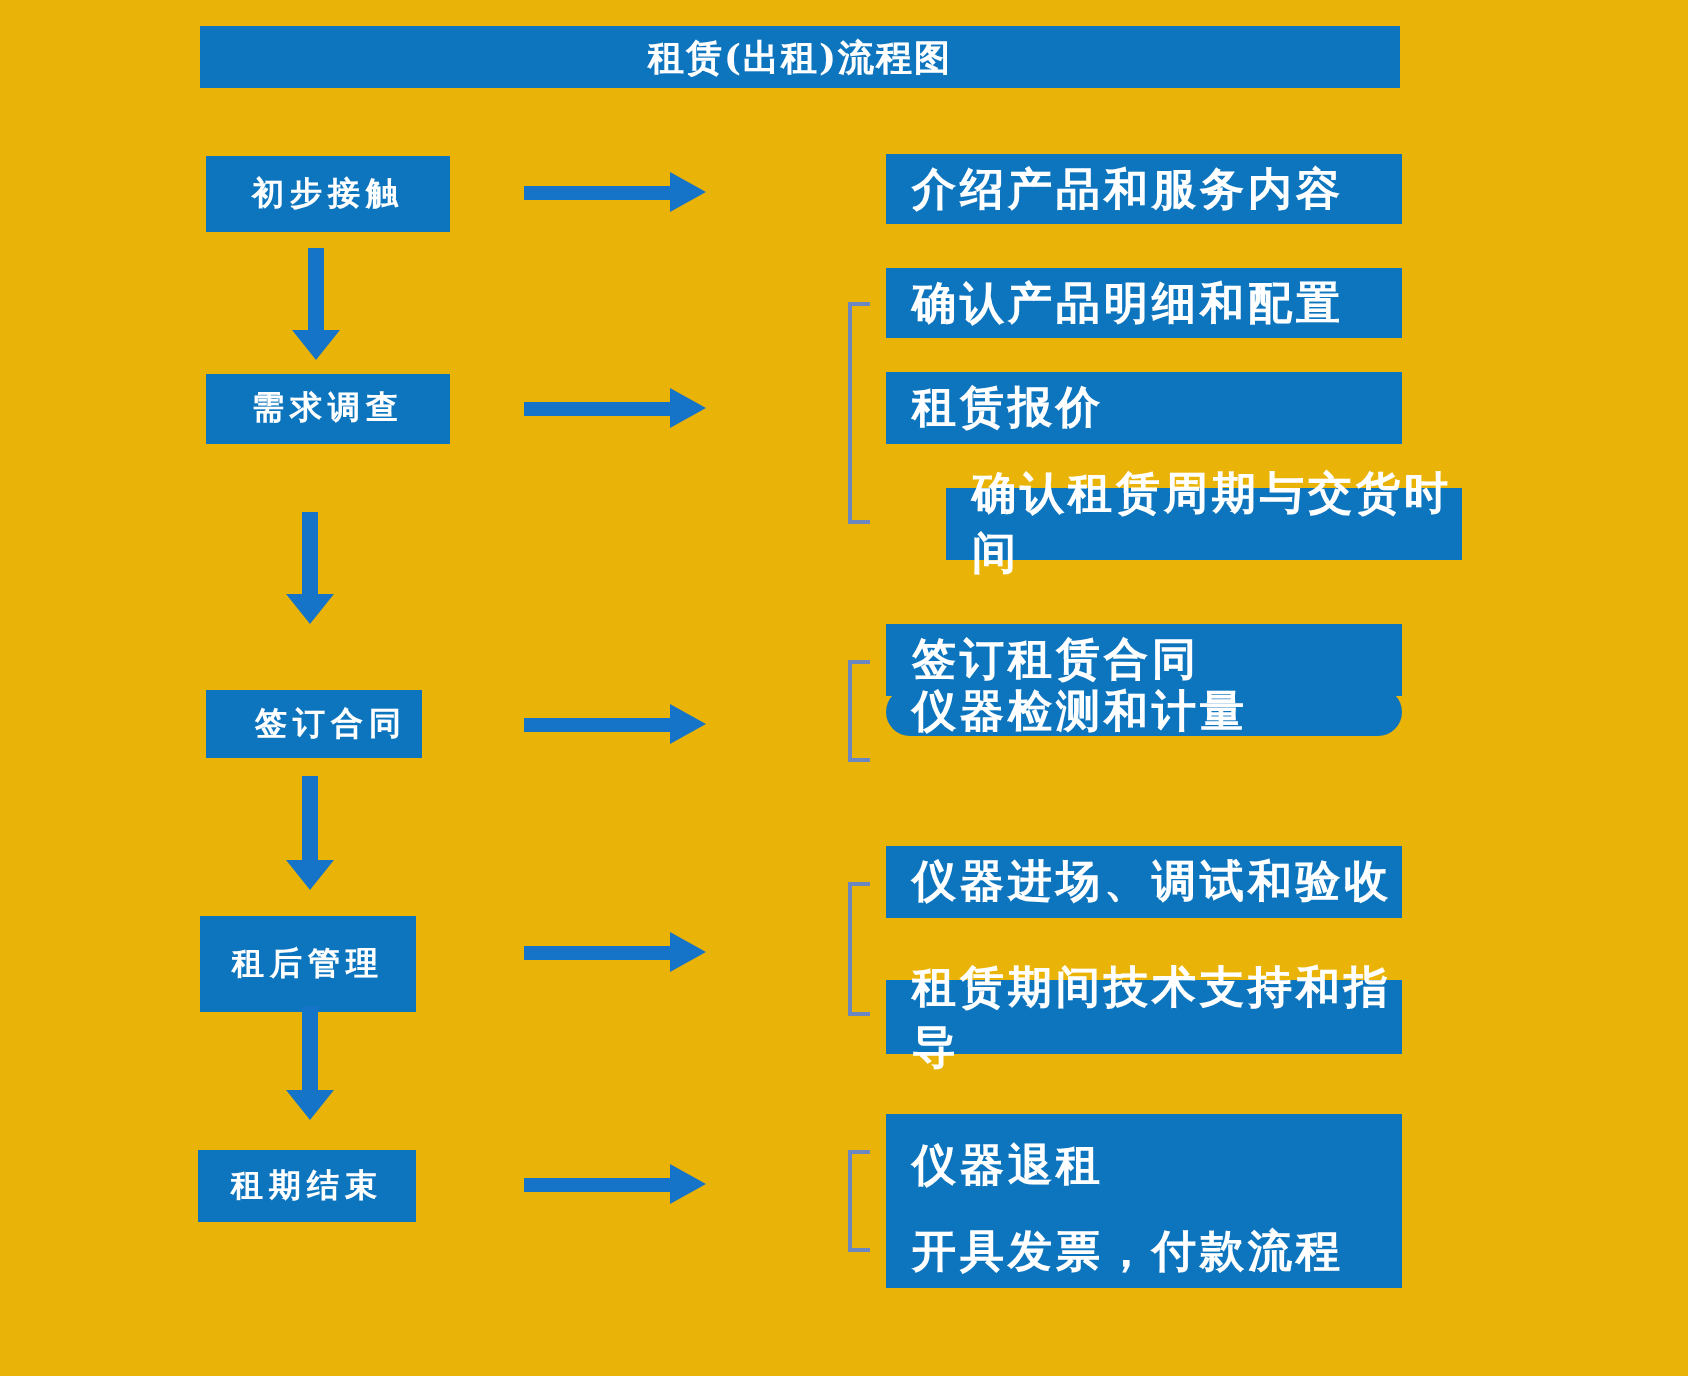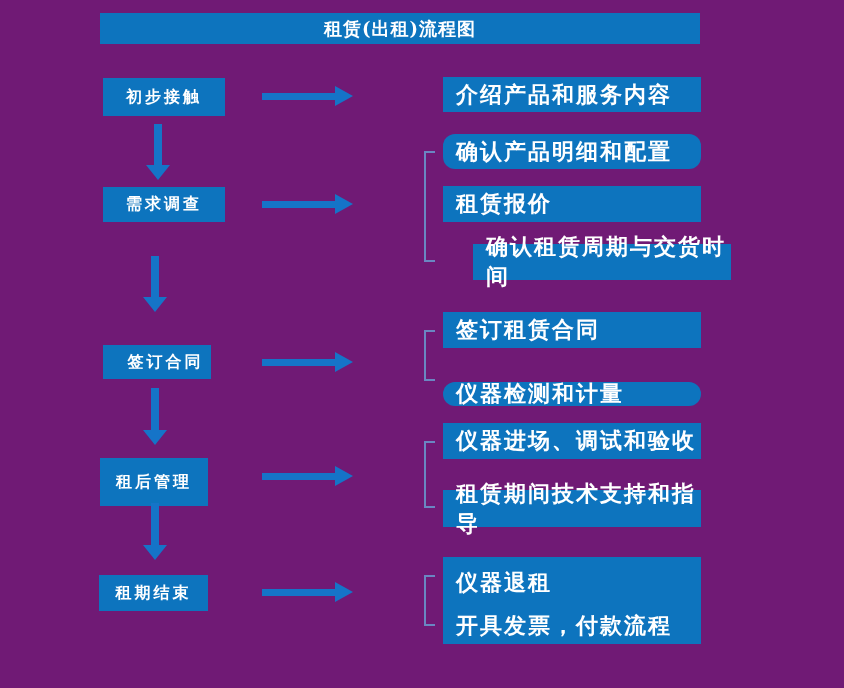--- a/index.html
+++ b/index.html
@@ -4,21 +4,21 @@
 <style>
   :root {
     --box-blue: #0d74be;
     --arrow-blue: #1574c8;
     --bracket-blue: #6a87c2;
     --text-white: #ffffff;
   }
   * { margin:0; padding:0; box-sizing:border-box; }
   html,body { width:844px; height:688px; background:#ffffff; overflow:hidden; }
   .canvas {
-    position:relative; width:844px; height:688px; background:#701a75;
+    position:relative; width:844px; height:688px; background:#eab308;
     font-family:"DejaVu Serif","Liberation Serif",serif;
   }
   .titlebar {
     position:absolute; left:100px; top:13px; width:600px; height:31px;
     background:var(--box-blue); color:var(--text-white);
     display:flex; align-items:center; justify-content:center;
     font-size:18px; font-weight:bold; letter-spacing:1px;
   }
   .lbox {
     position:absolute; background:var(--box-blue); color:var(--text-white);
@@ -103,23 +103,23 @@
     <i class="shaft"></i>
       <i class="head"></i>
   </div>
 
   <div class="bracket" style="top:151px; height:111px;"></div>
   <div class="bracket" style="top:330px; height:51px;"></div>
   <div class="bracket" style="top:441px; height:67px;"></div>
   <div class="bracket" style="top:575px; height:51px;"></div>
 
   <div class="rbox" style="top:77px; height:35px;">介绍产品和服务内容</div>
-  <div class="rbox" style="top:134px; height:35px;border-radius:12px;">确认产品明细和配置</div>
+  <div class="rbox" style="top:134px; height:35px;">确认产品明细和配置</div>
   <div class="rbox" style="top:186px; height:36px;">租赁报价</div>
   <div class="rbox" style="top:244px; height:36px;margin-left:30px;">确认租赁周期与交货时间</div>
   <div class="rbox" style="top:312px; height:36px;">签订租赁合同</div>
-  <div class="rbox" style="top:382px; height:24px;border-radius:18px;">仪器检测和计量</div>
+  <div class="rbox" style="top:344px; height:24px;border-radius:18px;">仪器检测和计量</div>
   <div class="rbox" style="top:423px; height:36px;">仪器进场、调试和验收</div>
   <div class="rbox" style="top:490px; height:37px;">租赁期间技术支持和指导</div>
   <div class="rbox" style="top:557px; height:52px;">仪器退租</div>
   <div class="rbox" style="top:608px; height:36px;">开具发票，付款流程</div>
 
 </div>
 
 </body></html>

